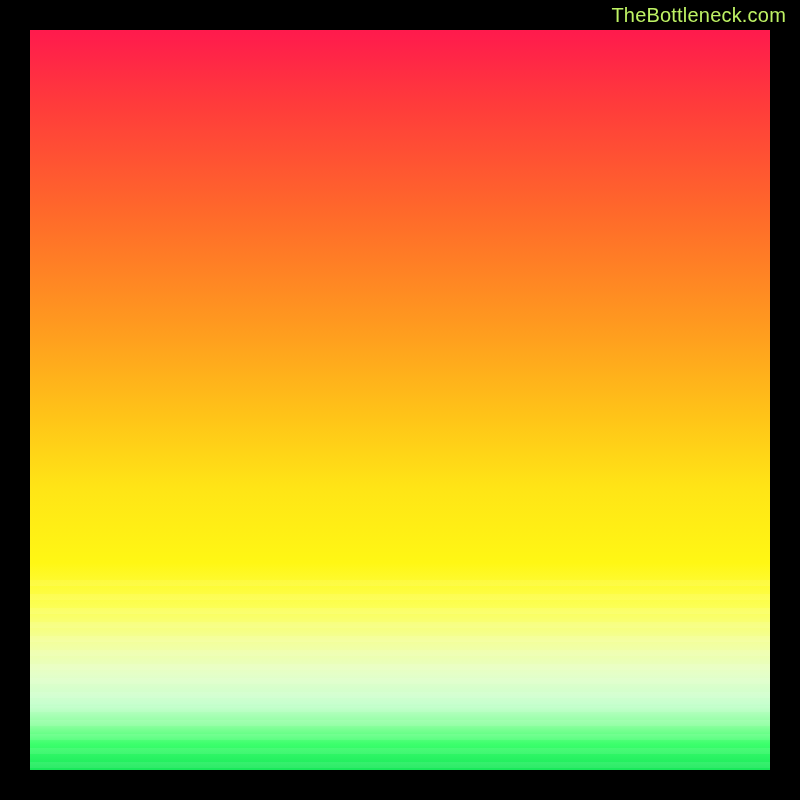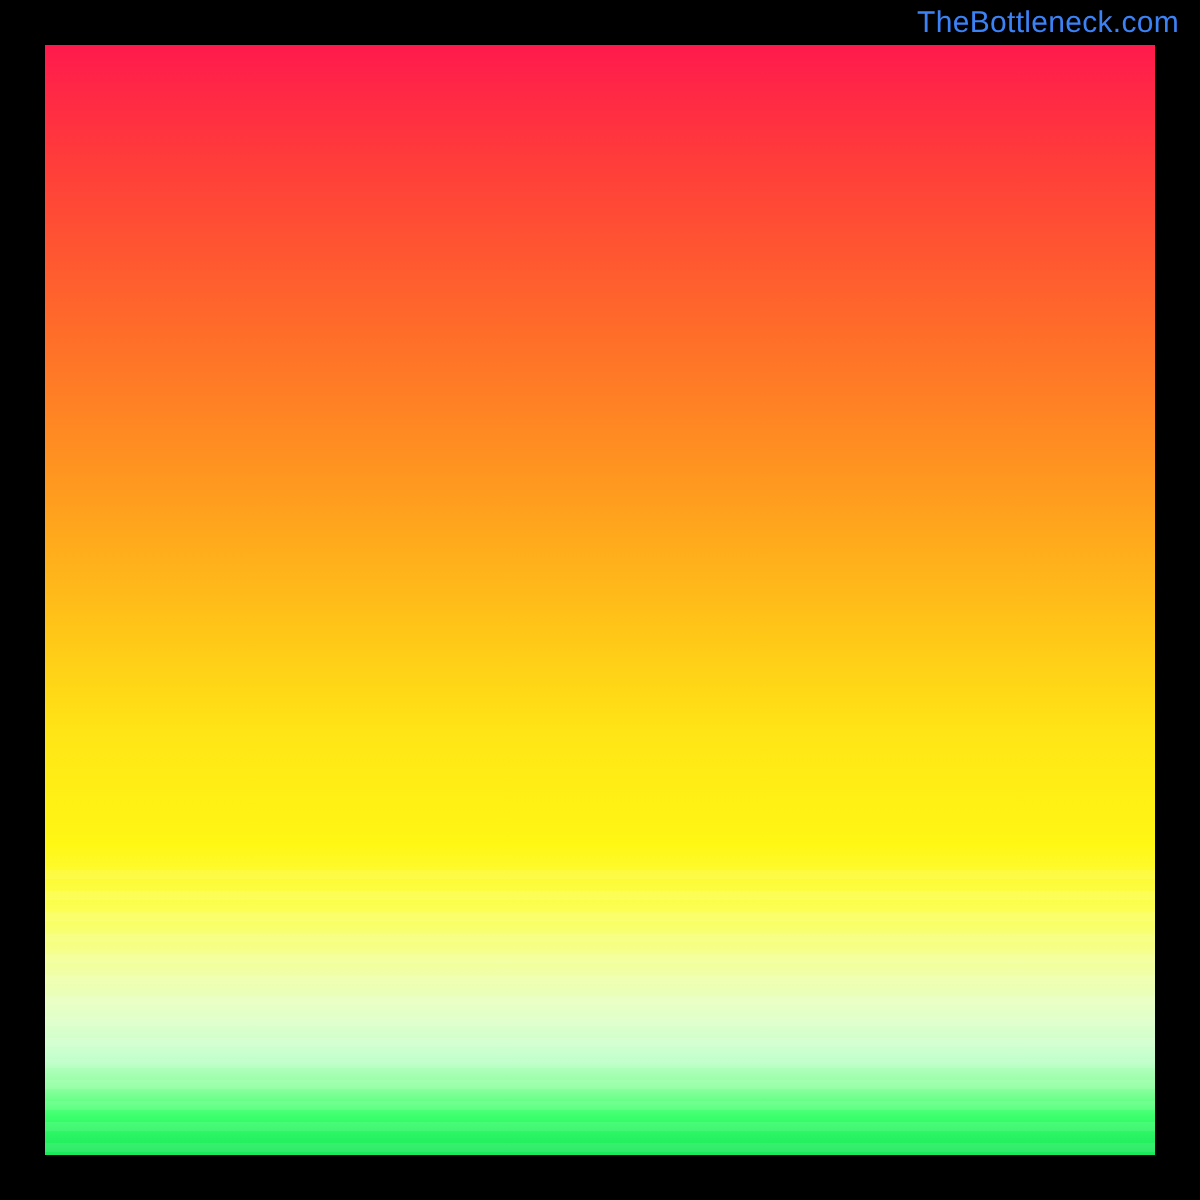--- a/index.html
+++ b/index.html
@@ -56,21 +56,21 @@
       rgba(255,255,255,0) 6px,
       rgba(255,255,255,0) 14px
     );
     mix-blend-mode: lighten;
     opacity: 0.35;
   }
   .watermark {
     position: absolute;
     top: 4px;
     right: 14px;
-    color: #3b82f6;
+    color: #bef264;
     font-size: 20px;
     letter-spacing: 0.2px;
     user-select: none;
   }
   svg { display:block; }
   .curve {
     fill: none;
     stroke: #000;
     stroke-width: 2.2;
   }

